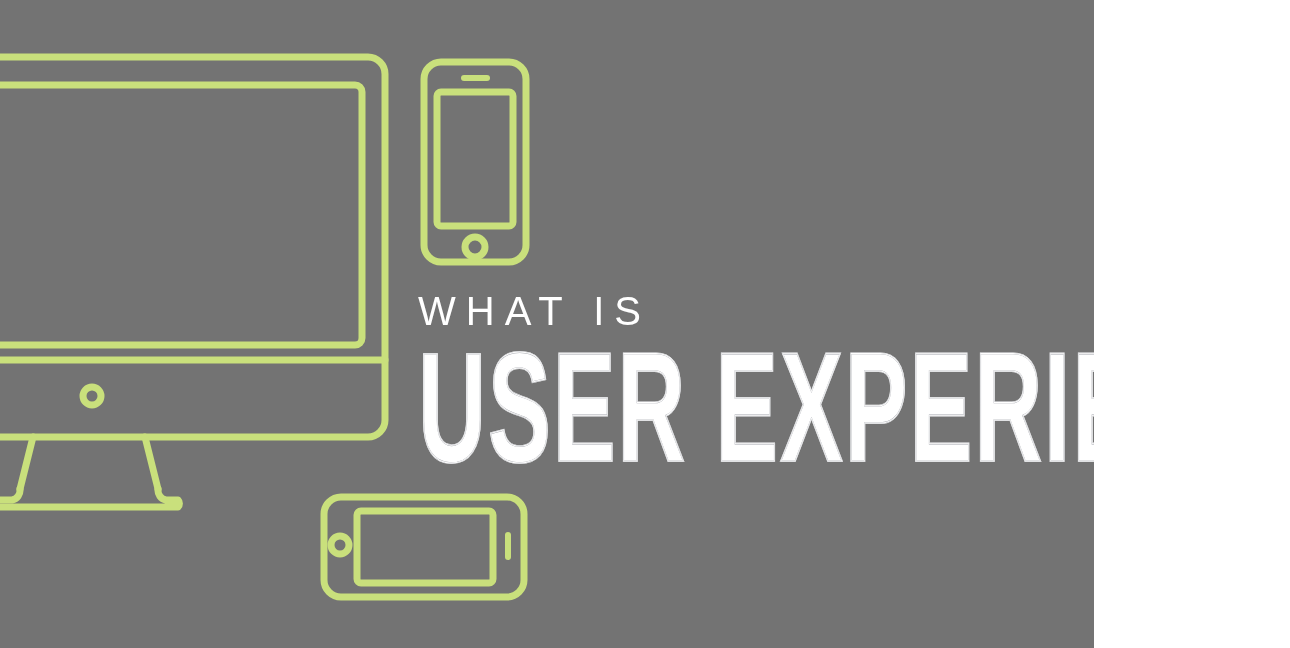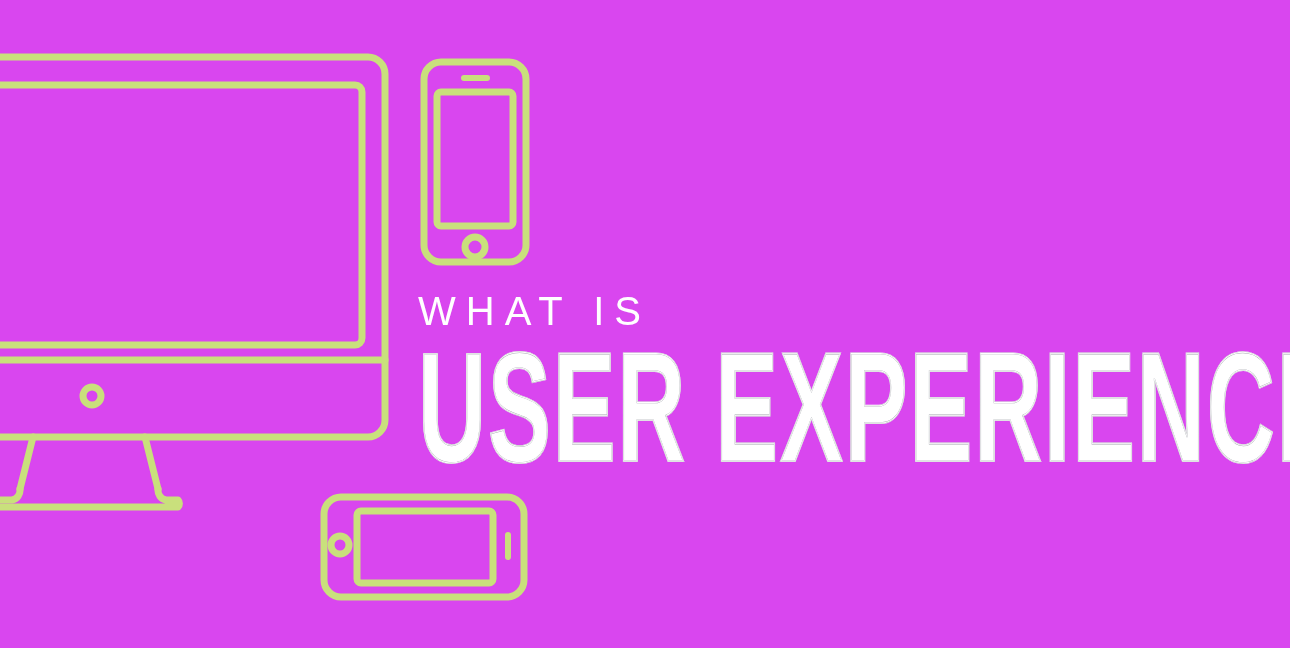--- a/index.html
+++ b/index.html
@@ -7,23 +7,23 @@
     padding: 0;
   }
   body {
     width: 1290px;
     height: 648px;
     overflow: hidden;
     font-family: "Liberation Sans", sans-serif;
   }
   #banner {
     position: relative;
-    width: 1290px;
+    width: 1094px;
     height: 648px;
-    background: #d946ef;
+    background: #737373;
     overflow: hidden;
   }
   .device-layer {
     position: absolute;
     left: 0;
     top: 0;
     width: 1290px;
     height: 648px;
   }
   .device-layer svg {

